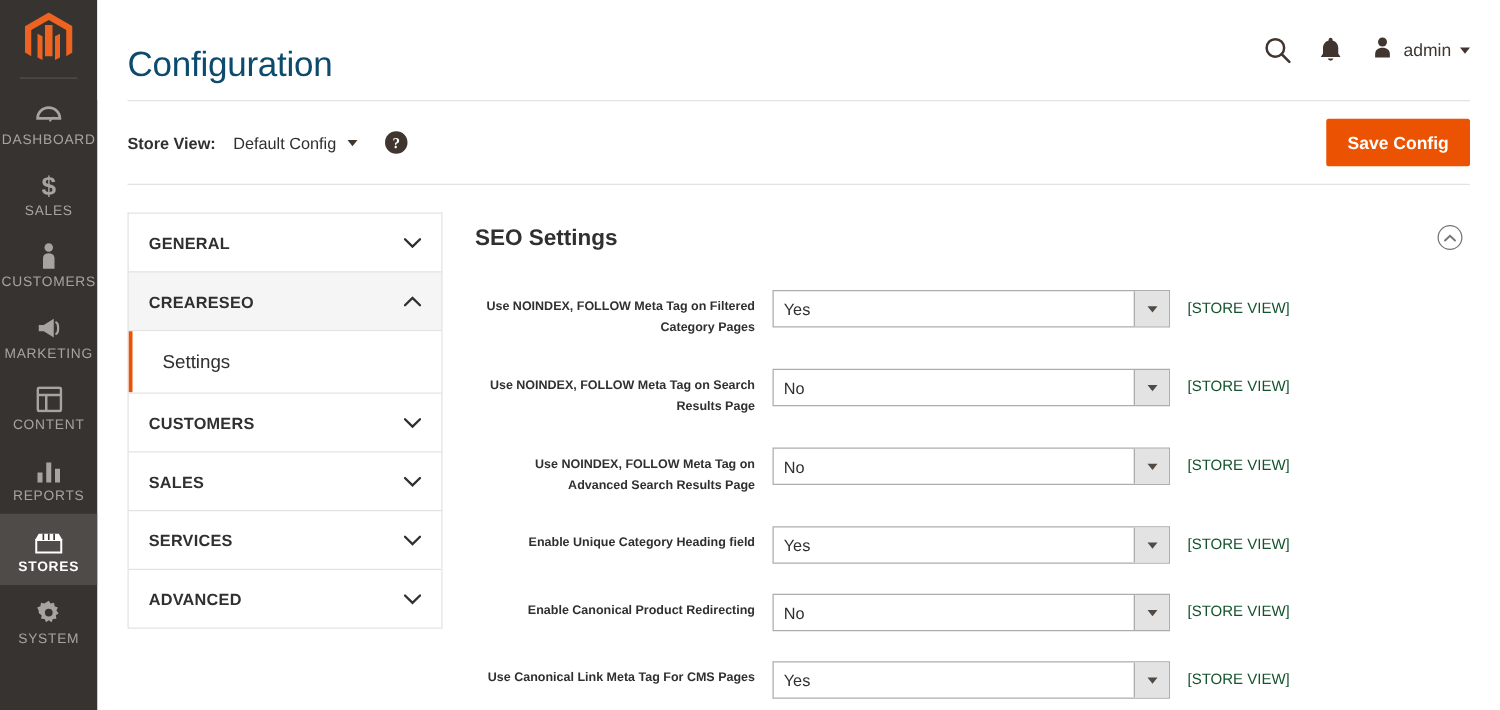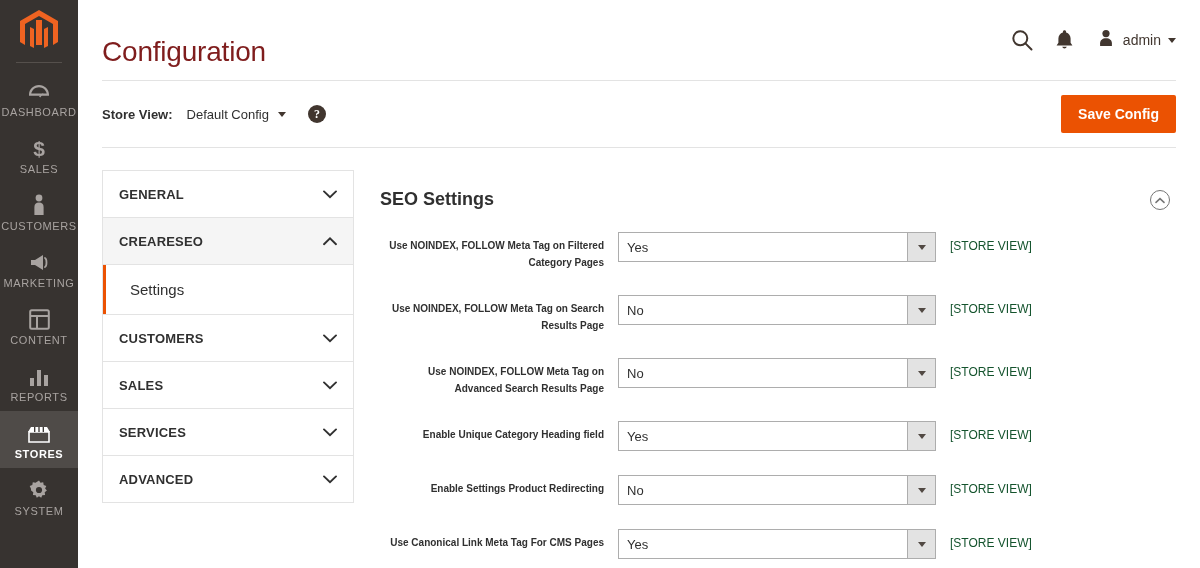--- a/index.html
+++ b/index.html
@@ -38,21 +38,21 @@
   .rail-item.active .rail-label { font-weight: bold; }
 
   
   .main { flex: 1 1 auto; height: 568px; background: #ffffff; position: relative; }
 
   .topbar {
     height: 80px; display: flex; align-items: center;
     padding: 0 24px 0 24px; background: #ffffff;
   }
   .page-title {
-    font-size: 28px; font-weight: normal; color: #7f1d1d;
+    font-size: 28px; font-weight: normal; color: #0c4a6e;
     font-family: "Liberation Sans", sans-serif; letter-spacing: -.2px; margin-top: 24px;
   }
   .top-actions { margin-left: auto; display: flex; align-items: center; gap: 22px; }
   .top-ico { cursor: pointer; display: flex; align-items: center; color: #41362f; }
   .admin-user { display: flex; align-items: center; gap: 7px; cursor: pointer; color: #41362f; }
   .admin-name { font-size: 14px; }
   .caret-dn { width: 0; height: 0; border-left: 4px solid transparent; border-right: 4px solid transparent; border-top: 5px solid #41362f; }
 
   
   .storebar {
@@ -91,21 +91,21 @@
   }
   .nav-chev { margin-left: auto; color: #303030; display: flex; }
   .nav-sub { background: #ffffff; border-top: 1px solid #e3e3e3; }
   .nav-sub-item {
     height: 49px; display: flex; align-items: center; padding-left: 24px;
     font-size: 15px; color: #303030; border-left: 3px solid transparent; cursor: pointer;
   }
   .nav-sub-item.current { border-left-color: #eb5202; background: #ffffff; }
 
   .content { flex: 1 1 auto; min-width: 0; }
-  .sec-head { display: flex; align-items: flex-end; padding: 0 6px 0 2px; height: 40px; }
+  .sec-head { display: flex; align-items: center; padding: 0 6px 0 2px; height: 40px; }
   .sec-title { font-size: 18px; font-weight: bold; color: #303030; }
   .collapse-btn {
     margin-left: auto; width: 20px; height: 20px; border: 1px solid #757575;
     border-radius: 50%; display: flex; align-items: center; justify-content: center;
     cursor: pointer; color: #757575;
   }
 
   .form { margin-top: 22px; }
   .frow { display: flex; align-items: flex-start; margin-bottom: 24px; }
   .flabel {
@@ -400,21 +400,21 @@
                 <span class="fselect-val">Yes</span>
                 <span class="fselect-btn">
                     <span class="fselect-arrow"></span>
                   </span>
               </div>
             </div>
             <div class="fscope">[STORE VIEW]</div>
           </div>
 
           <div class="frow">
-            <div class="flabel">Enable Settings Product Redirecting</div>
+            <div class="flabel">Enable Canonical Product Redirecting</div>
             <div class="fctl">
               <div class="fselect">
                 <span class="fselect-val">No</span>
                 <span class="fselect-btn">
                     <span class="fselect-arrow"></span>
                   </span>
               </div>
             </div>
             <div class="fscope">[STORE VIEW]</div>
           </div>

